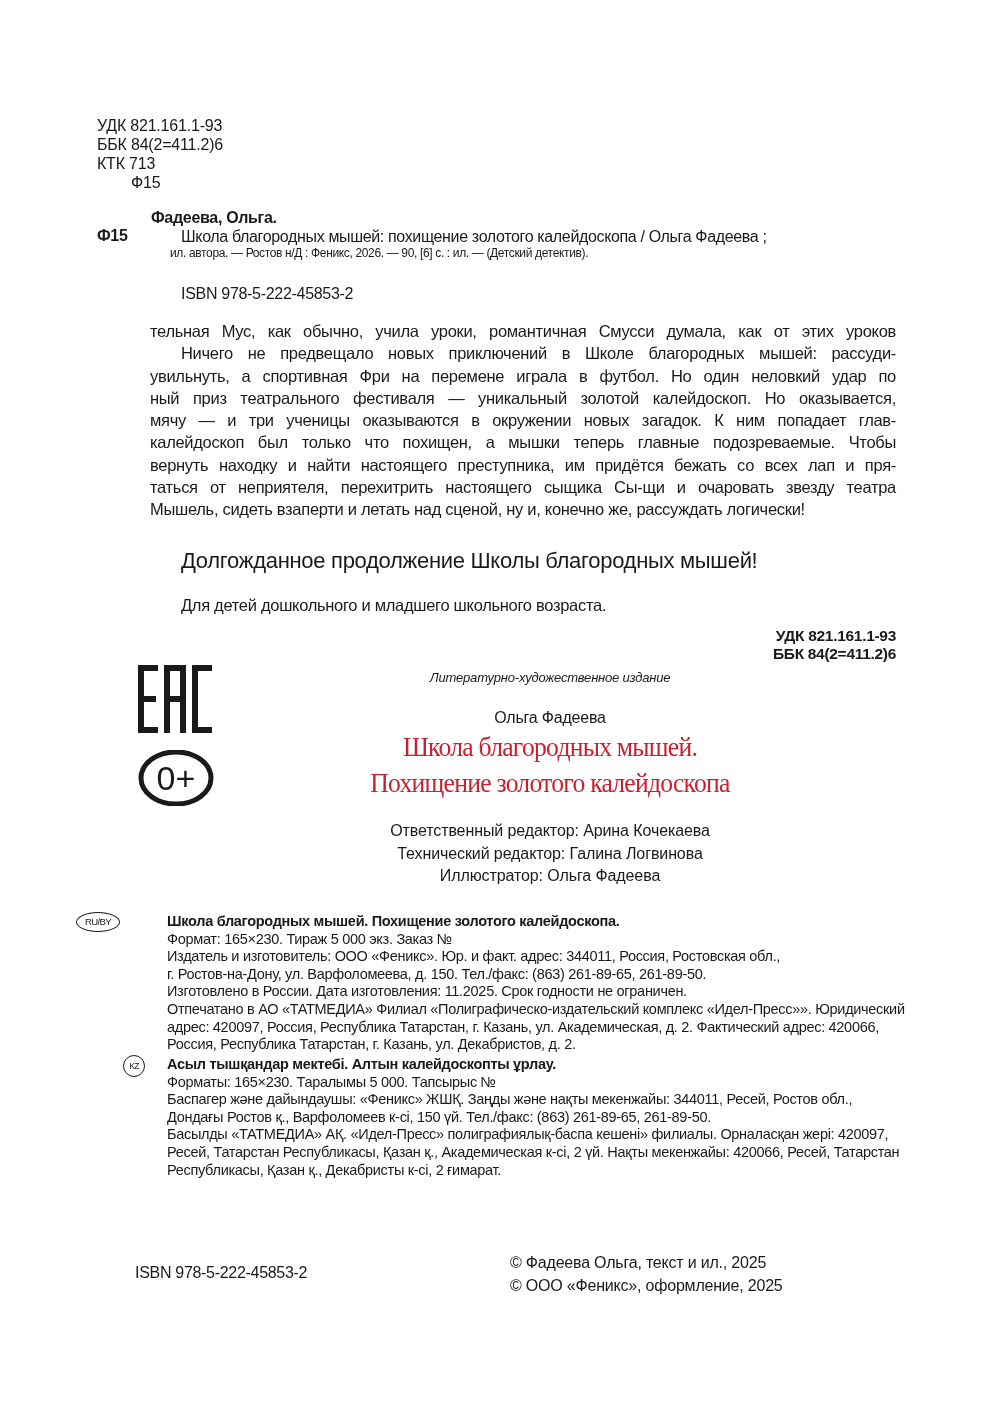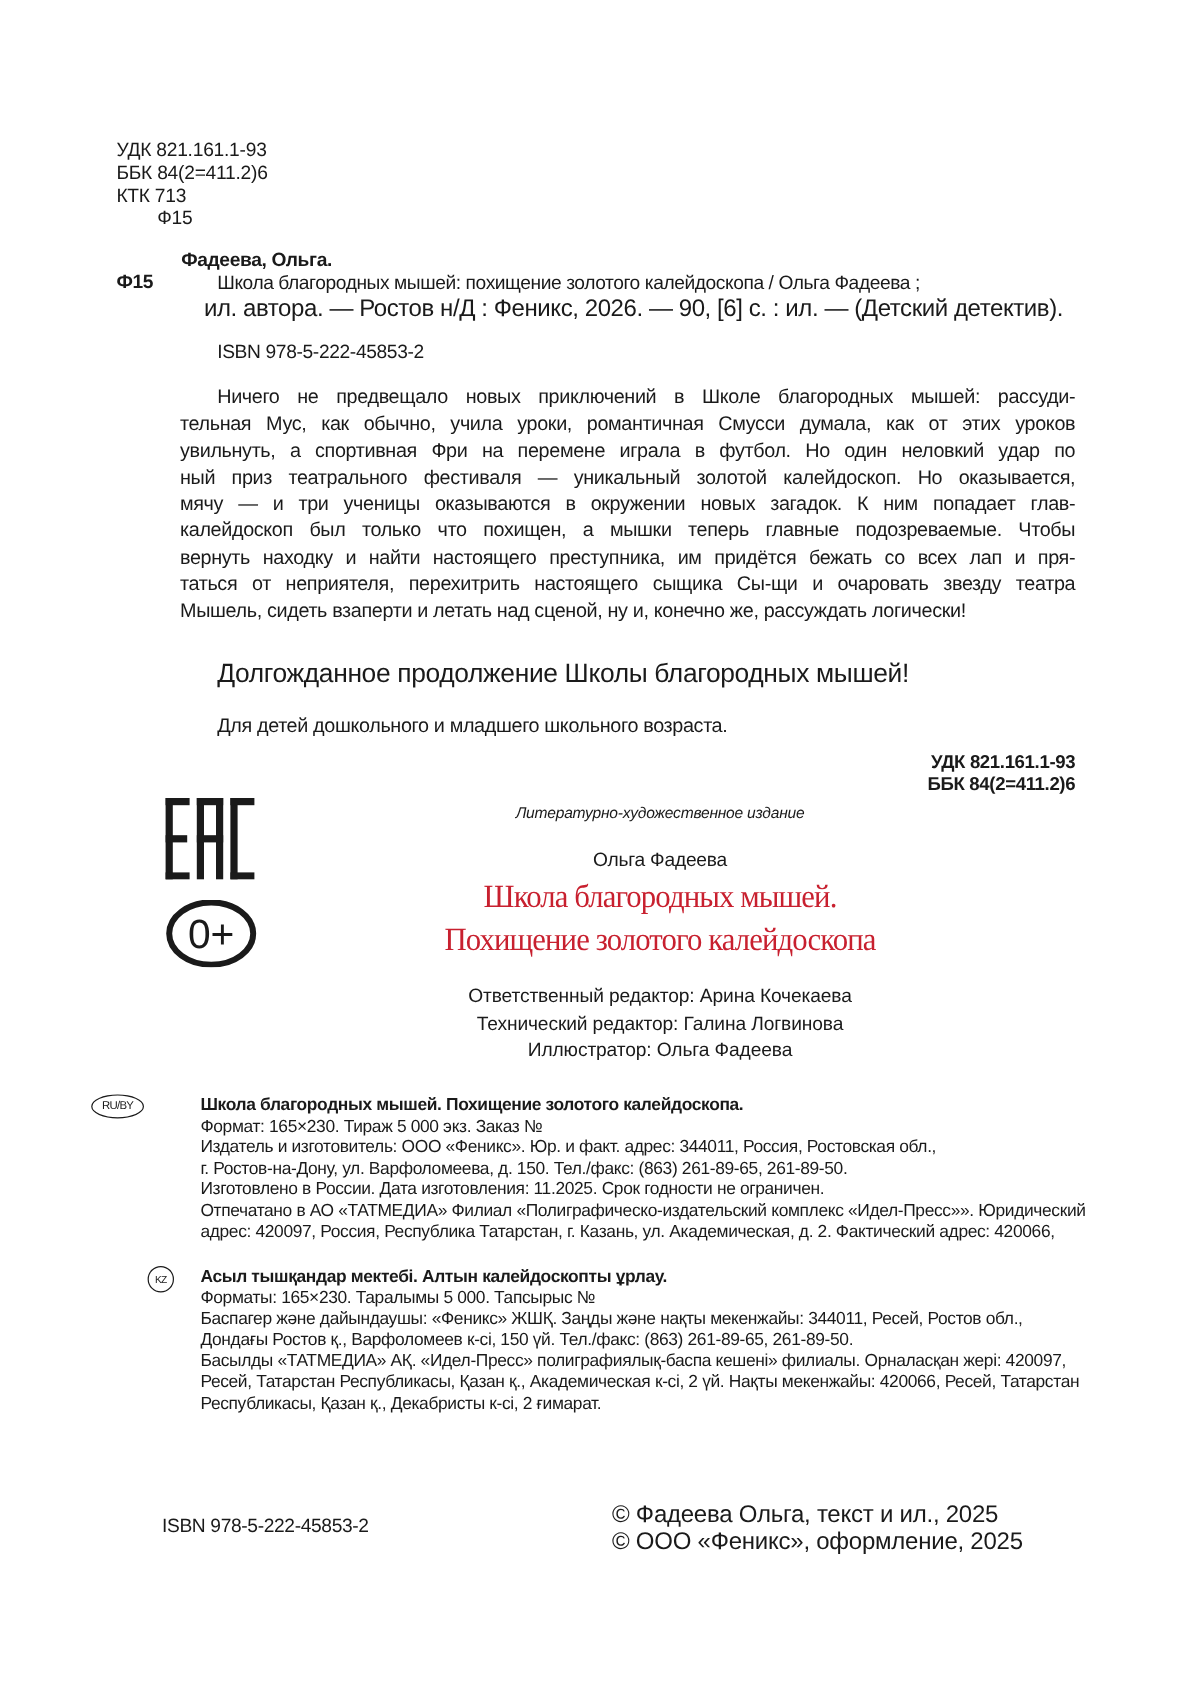--- a/index.html
+++ b/index.html
@@ -11,21 +11,21 @@
     .cond { font-family: "Liberation Sans Narrow", "Liberation Sans", sans-serif; }
 
     
     #class-block { left: 97px; top: 116px; font-size: 16px; line-height: 19px; letter-spacing: -0.2px; }
     #class-block .indent { padding-left: 34px; }
 
     
     #author { left: 151px; top: 209px; font-size: 16px; font-weight: bold; letter-spacing: -0.3px; }
     #f15-code { left: 97px; top: 227px; font-size: 16px; font-weight: bold; letter-spacing: -0.3px; }
     #bib-line1 { left: 181px; top: 228px; font-size: 16px; letter-spacing: -0.35px; }
-    #bib-line2 { left: 170px; top: 246px; font-size: 20px; letter-spacing: -0.35px; }
+    #bib-line2 { left: 170px; top: 246px; font-size: 12px; letter-spacing: -0.35px; }
     #isbn-top { left: 181px; top: 285px; font-size: 16px; letter-spacing: -0.3px; }
 
     
     #annotation { left: 150px; top: 320px; width: 746px; font-size: 16.5px; line-height: 22.3px; letter-spacing: -0.3px; text-align: justify; }
     #annotation .ln { display: block; white-space: nowrap; text-align-last: justify; }
     #annotation .ln.first { padding-left: 31px; }
     #annotation .ln.last { text-align-last: left; }
 
     #continuation { left: 181px; top: 548px; font-size: 22px; letter-spacing: -0.3px; }
     #audience { left: 181px; top: 596px; font-size: 16.5px; letter-spacing: -0.3px; }
@@ -53,41 +53,41 @@
     .lang-badge {
       position: absolute; border: 1.6px solid #1a1a1a; border-radius: 50%;
       font-size: 9.5px; line-height: 1; text-align: left; letter-spacing: -0.6px;
       display: flex; align-items: center; justify-content: center; color: #1a1a1a;
     }
     #badge-ru { left: 76px; top: 912px; width: 42px; height: 18px; }
     #badge-kz { left: 99px; top: 1055px; width: 20px; height: 20px; font-size: 8.5px; margin-left: 24px; }
 
     
     #isbn-bottom { left: 135px; top: 1264px; font-size: 16px; letter-spacing: -0.3px; }
-    #copyright { left: 510px; top: 1251px; font-size: 20px; line-height: 23px; letter-spacing: -0.2px; }
+    #copyright { left: 510px; top: 1251px; font-size: 16px; line-height: 23px; letter-spacing: -0.2px; }
   </style>
 </head>
 <body>
 
 <div id="class-block" class="abs cond">
   <div>УДК 821.161.1-93</div>
   <div>ББК 84(2=411.2)6</div>
   <div>КТК 713</div>
   <div class="indent">Ф15</div>
 </div>
 
 <div id="author" class="abs cond">Фадеева, Ольга.</div>
 <div id="f15-code" class="abs cond">Ф15</div>
 <div id="bib-line1" class="abs cond">Школа благородных мышей: похищение золотого калейдоскопа / Ольга Фадеева ;</div>
 <div id="bib-line2" class="abs cond">ил. автора. — Ростов н/Д : Феникс, 2026. — 90, [6] с. : ил. — (Детский детектив).</div>
 <div id="isbn-top" class="abs cond">ISBN 978-5-222-45853-2</div>
 
 <div id="annotation" class="abs cond">
+  <span class="ln">тельная Мус, как обычно, учила уроки, романтичная Смусси думала, как от этих уроков</span>
   <span class="ln first">Ничего не предвещало новых приключений в Школе благородных мышей: рассуди-</span>
-  <span class="ln">тельная Мус, как обычно, учила уроки, романтичная Смусси думала, как от этих уроков</span>
   <span class="ln">увильнуть, а спортивная Фри на перемене играла в футбол. Но один неловкий удар по</span>
   <span class="ln">ный приз театрального фестиваля — уникальный золотой калейдоскоп. Но оказывается,</span>
   <span class="ln">мячу — и три ученицы оказываются в окружении новых загадок. К ним попадает глав-</span>
   <span class="ln">калейдоскоп был только что похищен, а мышки теперь главные подозреваемые. Чтобы</span>
   <span class="ln">вернуть находку и найти настоящего преступника, им придётся бежать со всех лап и пря-</span>
   <span class="ln">таться от неприятеля, перехитрить настоящего сыщика Сы-щи и очаровать звезду театра</span>
   <span class="ln last">Мышель, сидеть взаперти и летать над сценой, ну и, конечно же, рассуждать логически!</span>
 </div>
 <div id="continuation" class="abs cond">Долгожданное продолжение Школы благородных мышей!</div>
 <div id="audience" class="abs cond">Для детей дошкольного и младшего школьного возраста.</div>
@@ -135,20 +135,21 @@
 
 <div id="badge-ru" class="lang-badge">RU/BY</div>
 <div id="imprint-ru" class="abs imprint cond">
   <span class="ln bold">Школа благородных мышей. Похищение золотого калейдоскопа.</span>
   <span class="ln">Формат: 165×230. Тираж 5 000 экз. Заказ №</span>
   <span class="ln">Издатель и изготовитель: ООО «Феникс». Юр. и факт. адрес: 344011, Россия, Ростовская обл.,</span>
   <span class="ln">г. Ростов-на-Дону, ул. Варфоломеева, д. 150. Тел./факс: (863) 261-89-65, 261-89-50.</span>
   <span class="ln">Изготовлено в России. Дата изготовления: 11.2025. Срок годности не ограничен.</span>
   <span class="ln">Отпечатано в АО «ТАТМЕДИА» Филиал «Полиграфическо-издательский комплекс «Идел-Пресс»». Юридический</span>
   <span class="ln">адрес: 420097, Россия, Республика Татарстан, г. Казань, ул. Академическая, д. 2. Фактический адрес: 420066,</span>
+  <span class="ln">Россия, Республика Татарстан, г. Казань, ул. Декабристов, д. 2.</span>
 </div>
 
 <div id="badge-kz" class="lang-badge">KZ</div>
 <div id="imprint-kz" class="abs imprint cond">
   <span class="ln bold">Асыл тышқандар мектебі. Алтын калейдоскопты ұрлау.</span>
   <span class="ln">Форматы: 165×230. Таралымы 5 000. Тапсырыс №</span>
   <span class="ln">Баспагер және дайындаушы: «Феникс» ЖШҚ. Заңды және нақты мекенжайы: 344011, Ресей, Ростов обл.,</span>
   <span class="ln">Дондағы Ростов қ., Варфоломеев к-сі, 150 үй. Тел./факс: (863) 261-89-65, 261-89-50.</span>
   <span class="ln">Басылды «ТАТМЕДИА» АҚ. «Идел-Пресс» полиграфиялық-баспа кешені» филиалы. Орналасқан жері: 420097,</span>
   <span class="ln">Ресей, Татарстан Республикасы, Қазан қ., Академическая к-сі, 2 үй. Нақты мекенжайы: 420066, Ресей, Татарстан</span>

